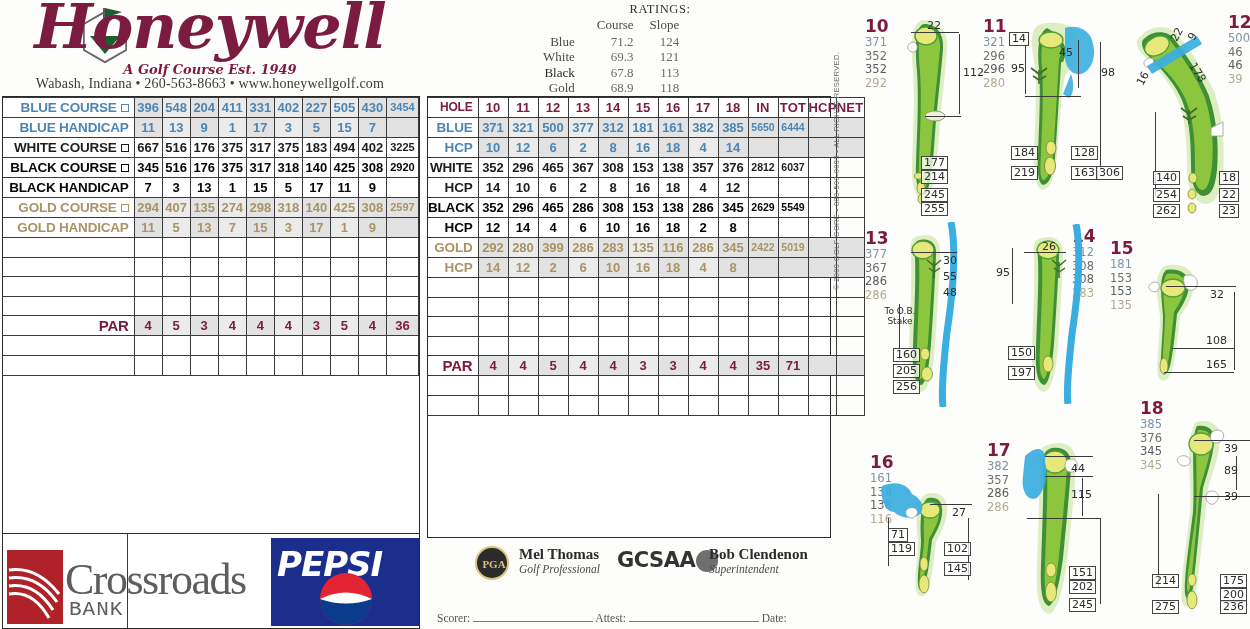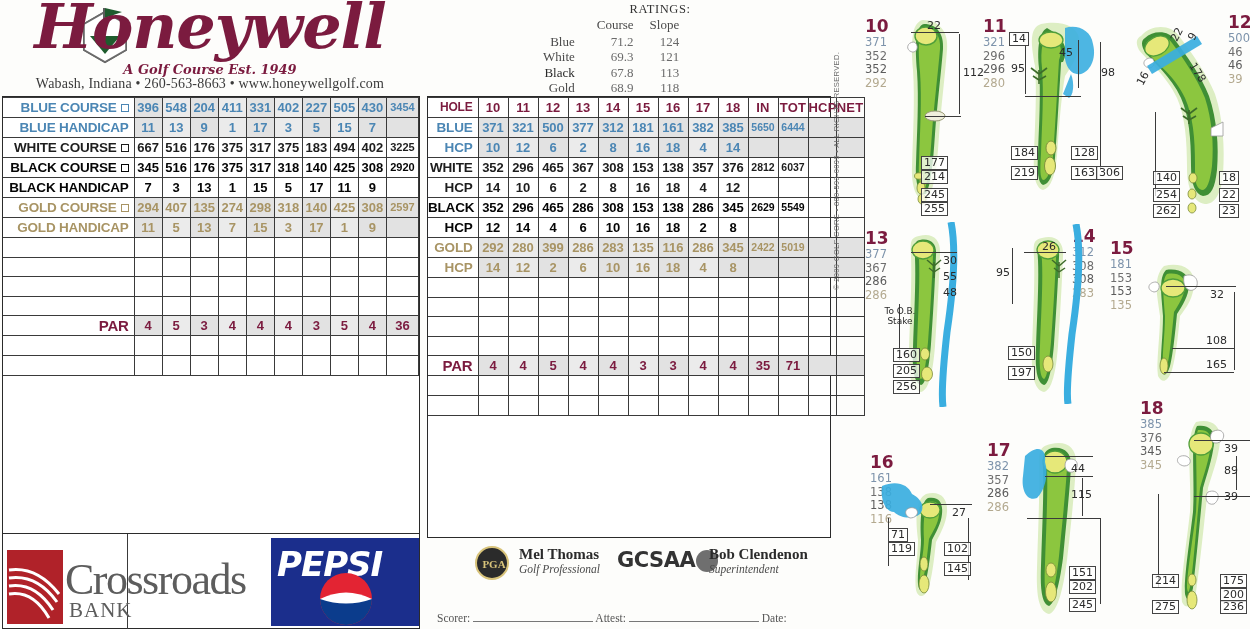--- a/index.html
+++ b/index.html
@@ -104,21 +104,21 @@
     font-family:"Liberation Sans", sans-serif;
     transform:rotate(-90deg); transform-origin:left top;
     white-space:nowrap;
   }
 
   
   #sponsors { left:2px; top:533px; width:418px; height:96px; border:1.2px solid #2b2b2b; background:#fff;}
   #cross-logo { position:absolute; left:4px; top:6px; width:260px; height:84px; }
   .cross-name { position:absolute; left:58px; top:14px; font-family:"Liberation Serif", serif;
                 font-size:44px; color:#5d5d5d; letter-spacing:-1.5px; }
-  .cross-bank { position:absolute; left:62px; top:58px; font-family:Liberation Serif, serif;
+  .cross-bank { position:absolute; left:62px; top:58px; font-family:Liberation Mono, monospace;
                 font-size:21px; color:#5d5d5d; letter-spacing:1px; }
   #cross-swoosh { position:absolute; left:0px; top:10px; width:56px; height:74px; background:#b02229; }
   .divider-v { position:absolute; left:124px; top:0; width:1.2px; height:96px; background:#3a3a3a;}
   #pepsi { position:absolute; left:268px; top:4px; width:148px; height:88px; background:#1b2e8c; }
   .pepsi-word { position:absolute; left:6px; top:6px; font-family:"DejaVu Sans", sans-serif;
                 font-size:34px; font-weight:bold; font-style:italic; color:#fff;
                 letter-spacing:-1px; }
 
   
   #rfoot { left:427px; top:538px; width:404px; height:91px; }

